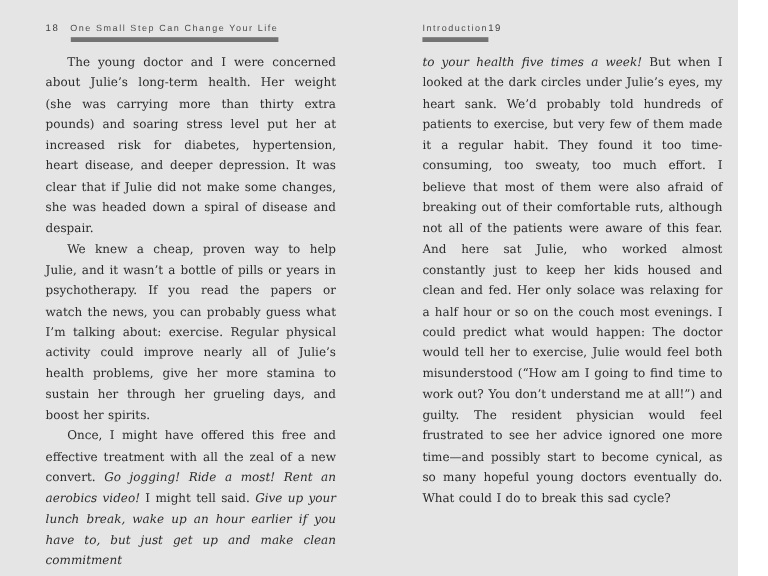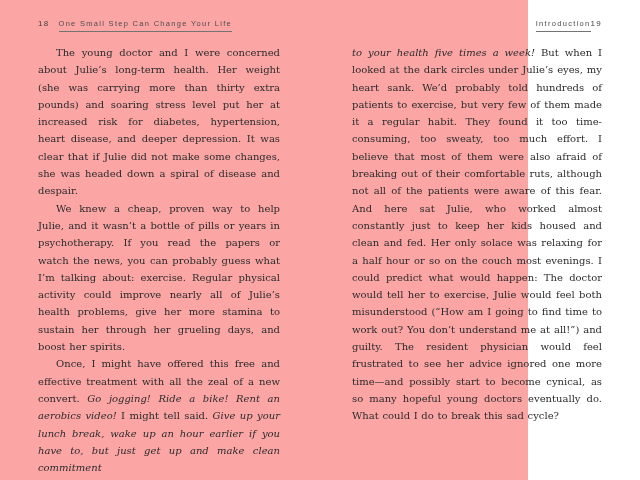--- a/index.html
+++ b/index.html
@@ -4,22 +4,22 @@
 <style>
   html, body { margin: 0; padding: 0; }
   body {
     width: 640px; height: 480px;
     background: #ffffff;
     font-family: "DejaVu Serif", "Liberation Serif", serif;
     overflow: hidden;
   }
   .spread {
     position: relative;
-    width: 528px; height: 480px;
-    background: #fca5a5;
+    width: 615px; height: 480px;
+    background: #e5e5e5;
   }
   .page {
     position: absolute;
     top: 0;
   }
   .page-left  { left: 38px;  width: 242px; }
   .page-right { left: 352px; width: 250px; }
 
   .running-head {
     display: flex;
@@ -29,24 +29,24 @@
     font-size: 7.5px;
     letter-spacing: 1.3px;
     color: #4d4d4d;
     height: 12px;
   }
   .running-head .folio {
     font-size: 8px;
     color: #3f3f3f;
   }
   .head-left .folio { margin-right: 9px; }
-  .head-right { justify-content: flex-end; }
+  .head-right { }
   .head-right .folio { }
   .running-title {
-    border-bottom: 1px solid #737373;
+    border-bottom: 4px solid #737373;
     padding-bottom: 3px;
     white-space: nowrap;
   }
 
   .page-body {
     margin-top: 13px;
     color: #2b2b2b;
     font-size: 10px;
     line-height: 17.3px;
     text-align: justify;
@@ -64,21 +64,21 @@
 <div class="spread">
 
   <div class="page page-left">
     <div class="running-head head-left">
       <span class="folio">18</span>
       <span class="running-title">One Small Step Can Change Your Life</span>
     </div>
     <div class="page-body">
         <p class="indent"><span>The young doctor and I were concerned about Julie’s long-term health. Her weight (she was carrying more than thirty extra pounds) and soaring stress level put her at increased risk for diabetes, hypertension, heart disease, and deeper depression. It was clear that if Julie did not make some changes, she was headed down a spiral of disease and despair.</span></p>
         <p class="indent"><span>We knew a cheap, proven way to help Julie, and it wasn’t a bottle of pills or years in psychotherapy. If you read the papers or watch the news, you can probably guess what I’m talking about: exercise. Regular physical activity could improve nearly all of Julie’s health problems, give her more stamina to sustain her through her grueling days, and boost her spirits.</span></p>
-        <p class="indent"><span>Once, I might have offered this free and effective treatment with all the zeal of a new convert. </span><em>Go jogging! Ride a bike! Rent an aerobics video!</em><span> I might tell said. </span><em>Give up your lunch break, wake up an hour earlier if you have to, but just get up and make clean commitment</em></p>
+        <p class="indent"><span>Once, I might have offered this free and effective treatment with all the zeal of a new convert. </span><em>Go jogging! Ride a most! Rent an aerobics video!</em><span> I might tell said. </span><em>Give up your lunch break, wake up an hour earlier if you have to, but just get up and make clean commitment</em></p>
       </div>
   </div>
 
   <div class="page page-right">
     <div class="running-head head-right">
       <span class="running-title">Introduction</span>
       <span class="folio">19</span>
     </div>
     <div class="page-body">
         <p class=""><em>to your health five times a week!</em><span> But when I looked at the dark circles under Julie’s eyes, my heart sank. We’d probably told hundreds of patients to exercise, but very few of them made it a regular habit. They found it too time-consuming, too sweaty, too much effort. I believe that most of them were also afraid of breaking out of their comfortable ruts, although not all of the patients were aware of this fear. And here sat Julie, who worked almost constantly just to keep her kids housed and clean and fed. Her only solace was relaxing for a half hour or so on the couch most evenings. I could predict what would happen: The doctor would tell her to exercise, Julie would feel both misunderstood (“How am I going to find time to work out? You don’t understand me at all!”) and guilty. The resident physician would feel frustrated to see her advice ignored one more time—and possibly start to become cynical, as so many hopeful young doctors eventually do. What could I do to break this sad cycle?</span></p>

